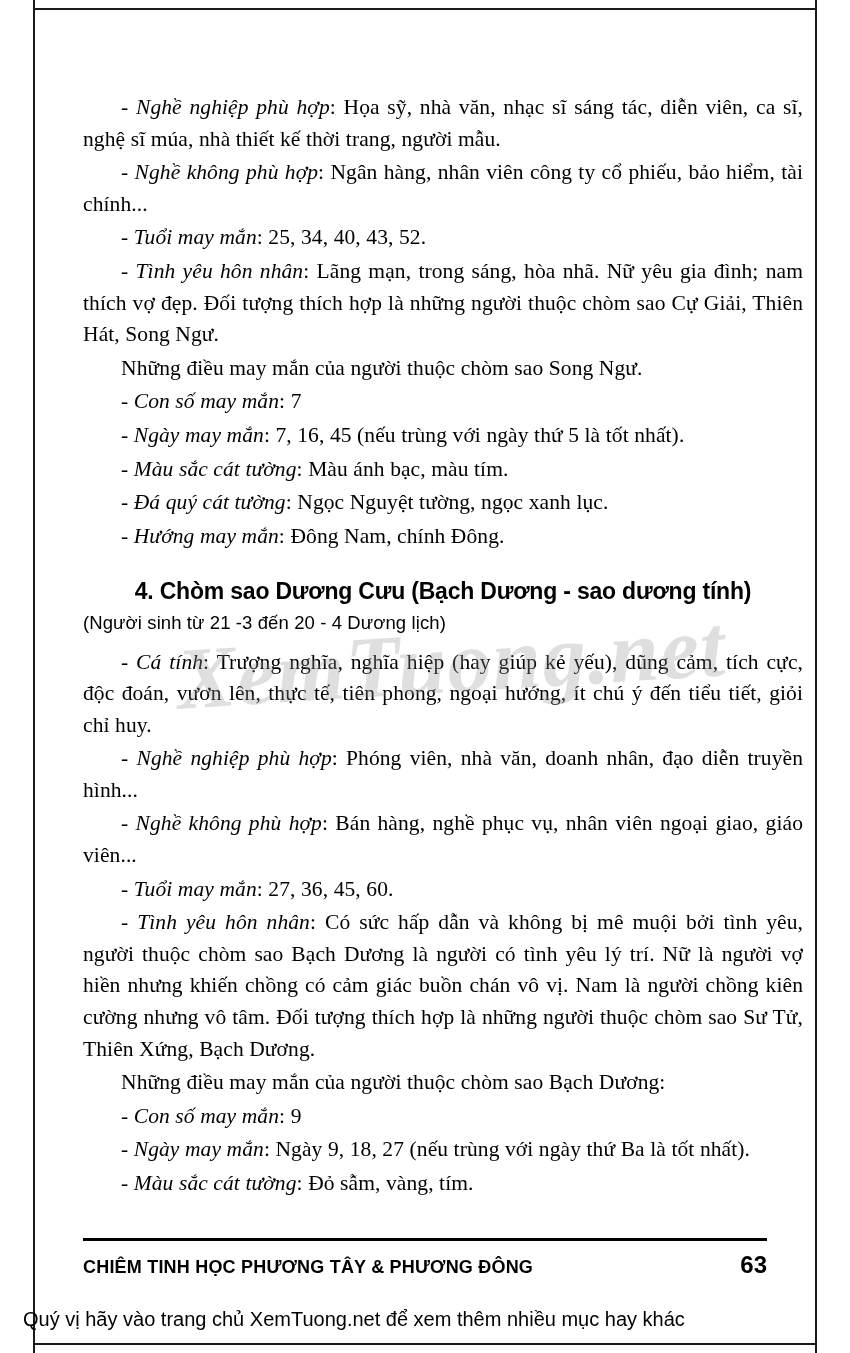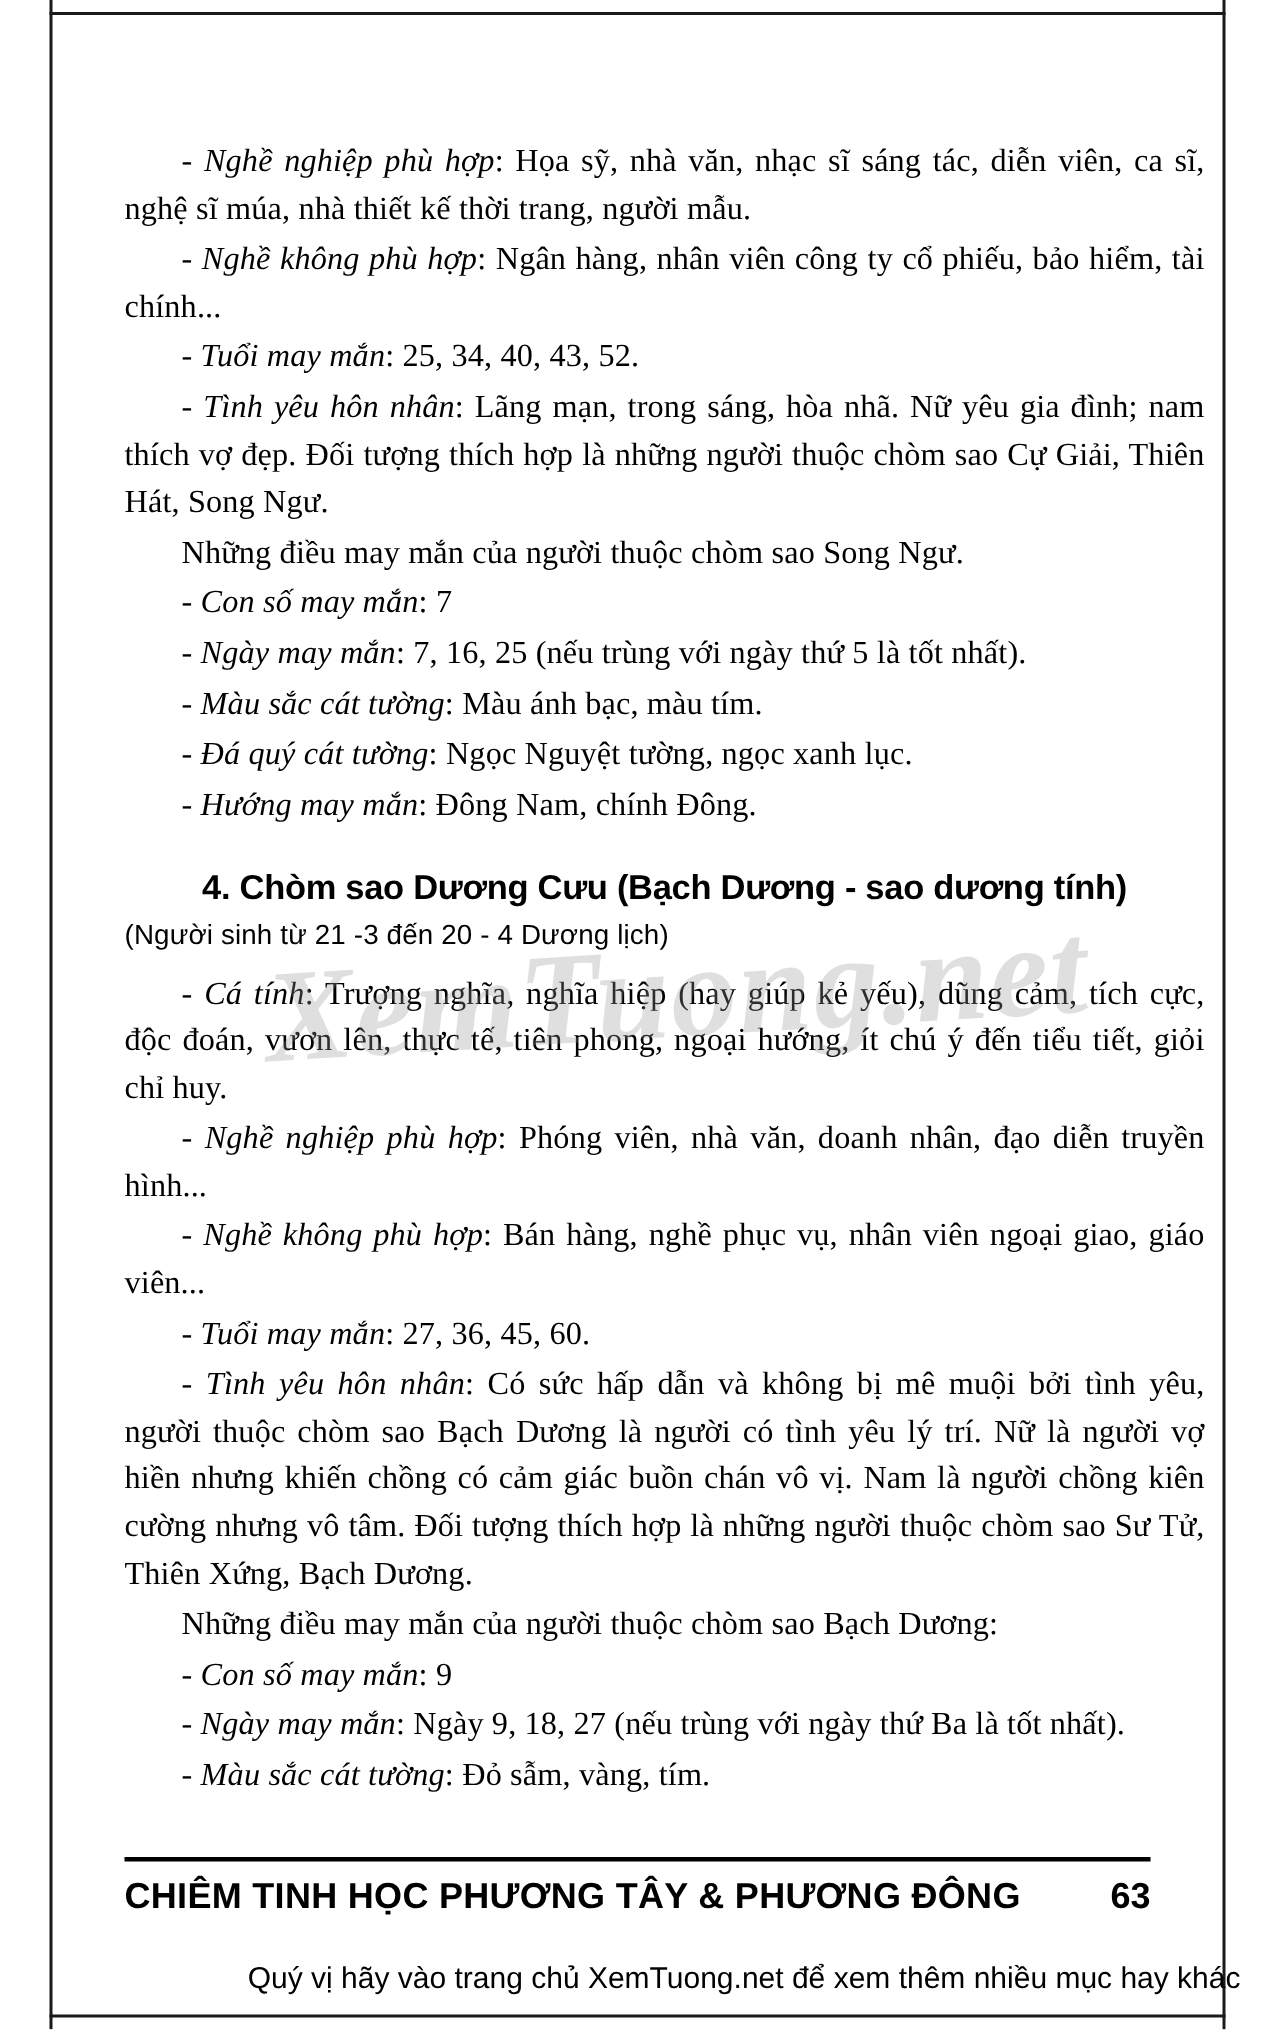--- a/index.html
+++ b/index.html
@@ -107,32 +107,32 @@
     left: 60px;
     right: 60px;
     bottom: 74px;
     display: flex;
     align-items: baseline;
     justify-content: space-between;
     font-family: "Liberation Sans", sans-serif;
     font-weight: bold;
   }
   .footer-title {
-    font-size: 24px;
+    font-size: 18px;
     letter-spacing: 0.2px;
   }
   .footer-page {
     font-size: 24px;
   }
   .promo {
     position: absolute;
     left: 0;
     right: 0;
     bottom: 22px;
-    text-align: right;
+    text-align: left;
     font-family: "Liberation Sans", sans-serif;
     font-size: 20px;
     color: #000;
   }
 </style>
 </head>
 <body>
 
 <div class="page">
 
@@ -153,21 +153,21 @@
       <span class="it">- Tuổi may mắn</span><span>: 25, 34, 40, 43, 52.</span>
     </p>
     <p>
       <span class="it">- Tình yêu hôn nhân</span><span>: Lãng mạn, trong sáng, hòa nhã. Nữ yêu gia đình; nam thích vợ đẹp. Đối tượng thích hợp là những người thuộc chòm sao Cự Giải, Thiên Hát, Song Ngư.</span>
     </p>
     <p>Những điều may mắn của người thuộc chòm sao Song Ngư.</p>
     <p>
       <span class="it">- Con số may mắn</span><span>: 7</span>
     </p>
     <p>
-      <span class="it">- Ngày may mắn</span><span>: 7, 16, 25 (nếu trùng với ngày thứ 5 là tốt nhất).</span>
+      <span class="it">- Ngày may mắn</span><span>: 7, 16, 45 (nếu trùng với ngày thứ 5 là tốt nhất).</span>
     </p>
     <p>
       <span class="it">- Màu sắc cát tường</span><span>: Màu ánh bạc, màu tím.</span>
     </p>
     <p>
       <span class="it">- Đá quý cát tường</span><span>: Ngọc Nguyệt tường, ngọc xanh lục.</span>
     </p>
     <p>
       <span class="it">- Hướng may mắn</span><span>: Đông Nam, chính Đông.</span>
     </p>

